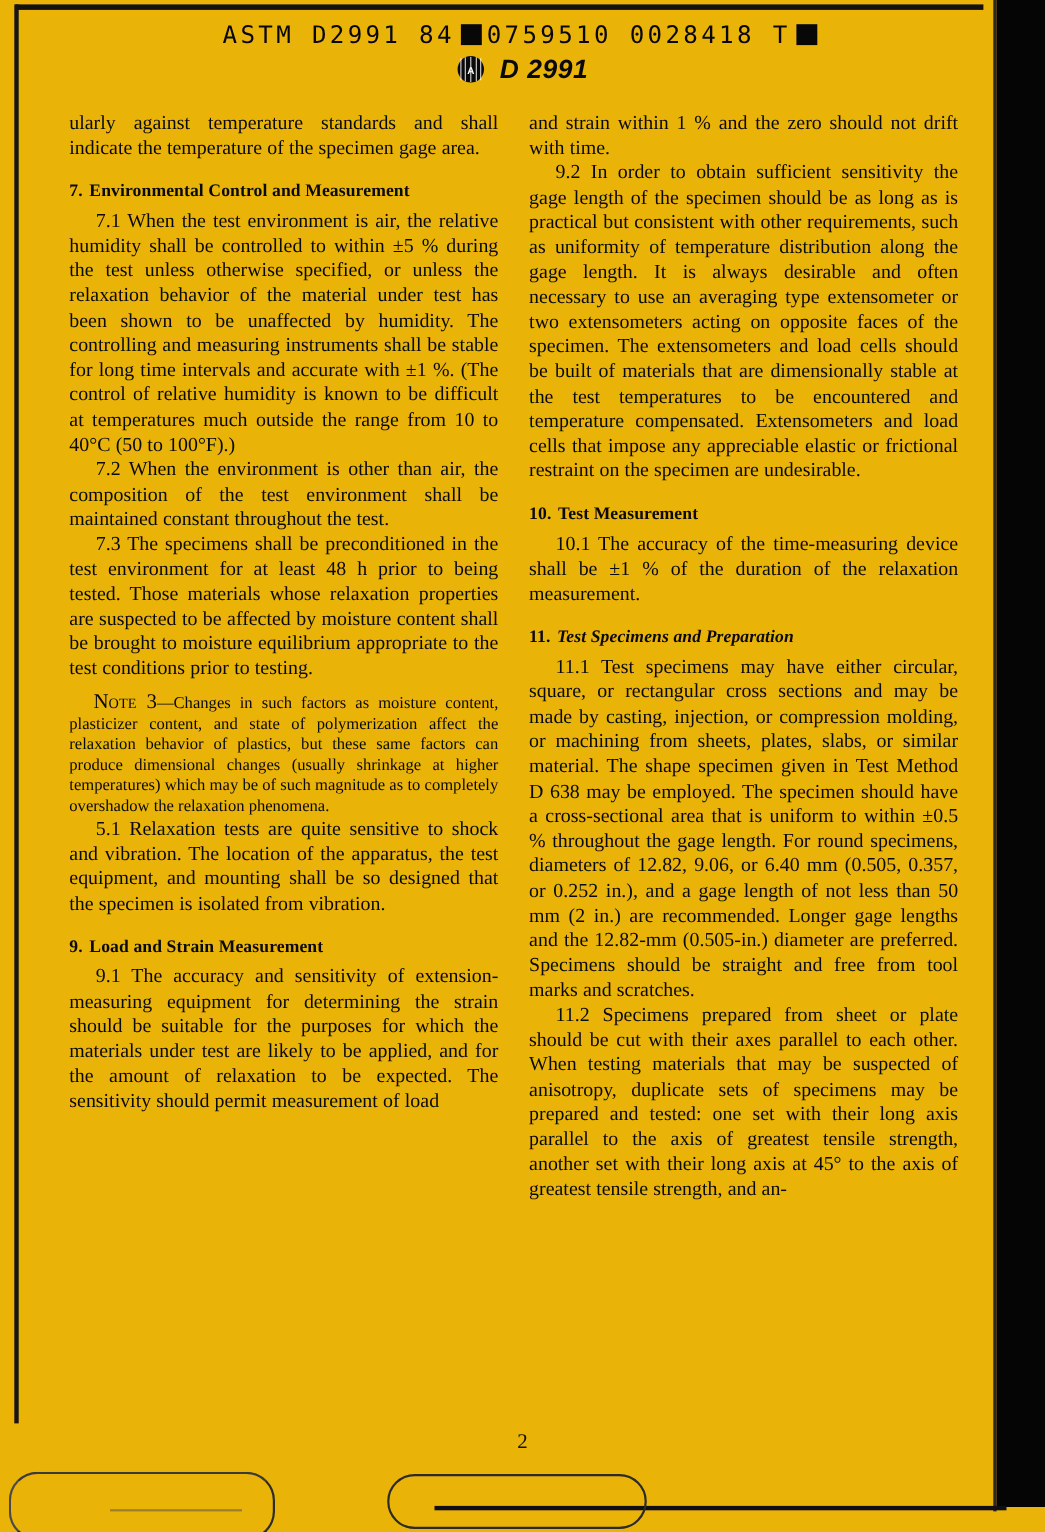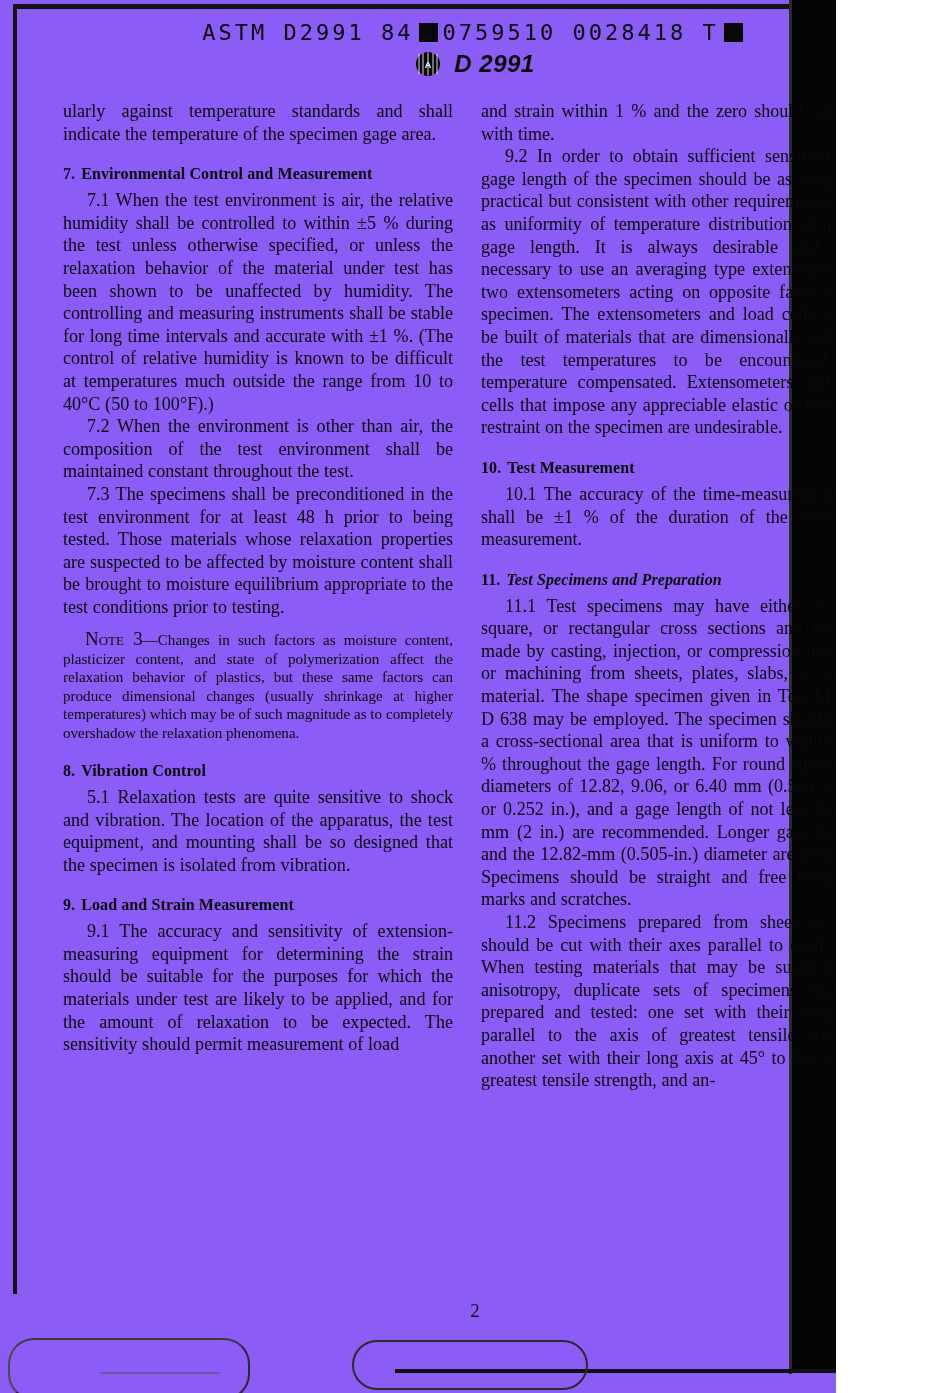--- a/index.html
+++ b/index.html
@@ -6,23 +6,23 @@
     margin: 0;
     padding: 0;
     background: #ffffff;
   }
   body {
     font-family: "Liberation Serif", "DejaVu Serif", serif;
     color: #0a0a0a;
   }
   #page {
     position: relative;
-    width: 836px;
+    width: 950px;
     height: 1393px;
-    background: #8b5cf6;
+    background: #eab308;
     overflow: hidden;
   }
   
   .edge-top {
     position: absolute;
     left: 14px;
     top: 4px;
     width: 880px;
     height: 5px;
     background: #121212;
@@ -233,23 +233,20 @@
 
       <h3 class="sec">
         <span class="num">7.</span><span>Environmental Control and Measurement</span>
       </h3>
       <p class="body">7.1 When the test environment is air, the relative humidity shall be controlled to within ±5 % during the test unless otherwise specified, or unless the relaxation behavior of the material under test has been shown to be unaffected by humidity. The controlling and measuring instruments shall be stable for long time intervals and accurate with ±1 %. (The control of relative humidity is known to be difficult at temperatures much outside the range from 10 to 40°C (50 to 100°F).)</p>
       <p class="body">7.2 When the environment is other than air, the composition of the test environment shall be maintained constant throughout the test.</p>
       <p class="body">7.3 The specimens shall be preconditioned in the test environment for at least 48 h prior to being tested. Those materials whose relaxation properties are suspected to be affected by moisture content shall be brought to moisture equilibrium appropriate to the test conditions prior to testing.</p>
 
       <p class="note"><span class="smallcaps">Note 3</span><span>—Changes in such factors as moisture content, plasticizer content, and state of polymerization affect the relaxation behavior of plastics, but these same factors can produce dimensional changes (usually shrinkage at higher temperatures) which may be of such magnitude as to completely overshadow the relaxation phenomena.</span></p>
 
-      <h3 class="sec">
-        <span class="num">8.</span><span>Vibration Control</span>
-      </h3>
       <p class="body">5.1 Relaxation tests are quite sensitive to shock and vibration. The location of the apparatus, the test equipment, and mounting shall be so designed that the specimen is isolated from vibration.</p>
 
       <h3 class="sec">
         <span class="num">9.</span><span>Load and Strain Measurement</span>
       </h3>
       <p class="body">9.1 The accuracy and sensitivity of extension-measuring equipment for determining the strain should be suitable for the purposes for which the materials under test are likely to be applied, and for the amount of relaxation to be expected. The sensitivity should permit measurement of load</p>
     </div>
 
     <div class="col">
       <p class="body noindent">and strain within 1 % and the zero should not drift with time.</p>

